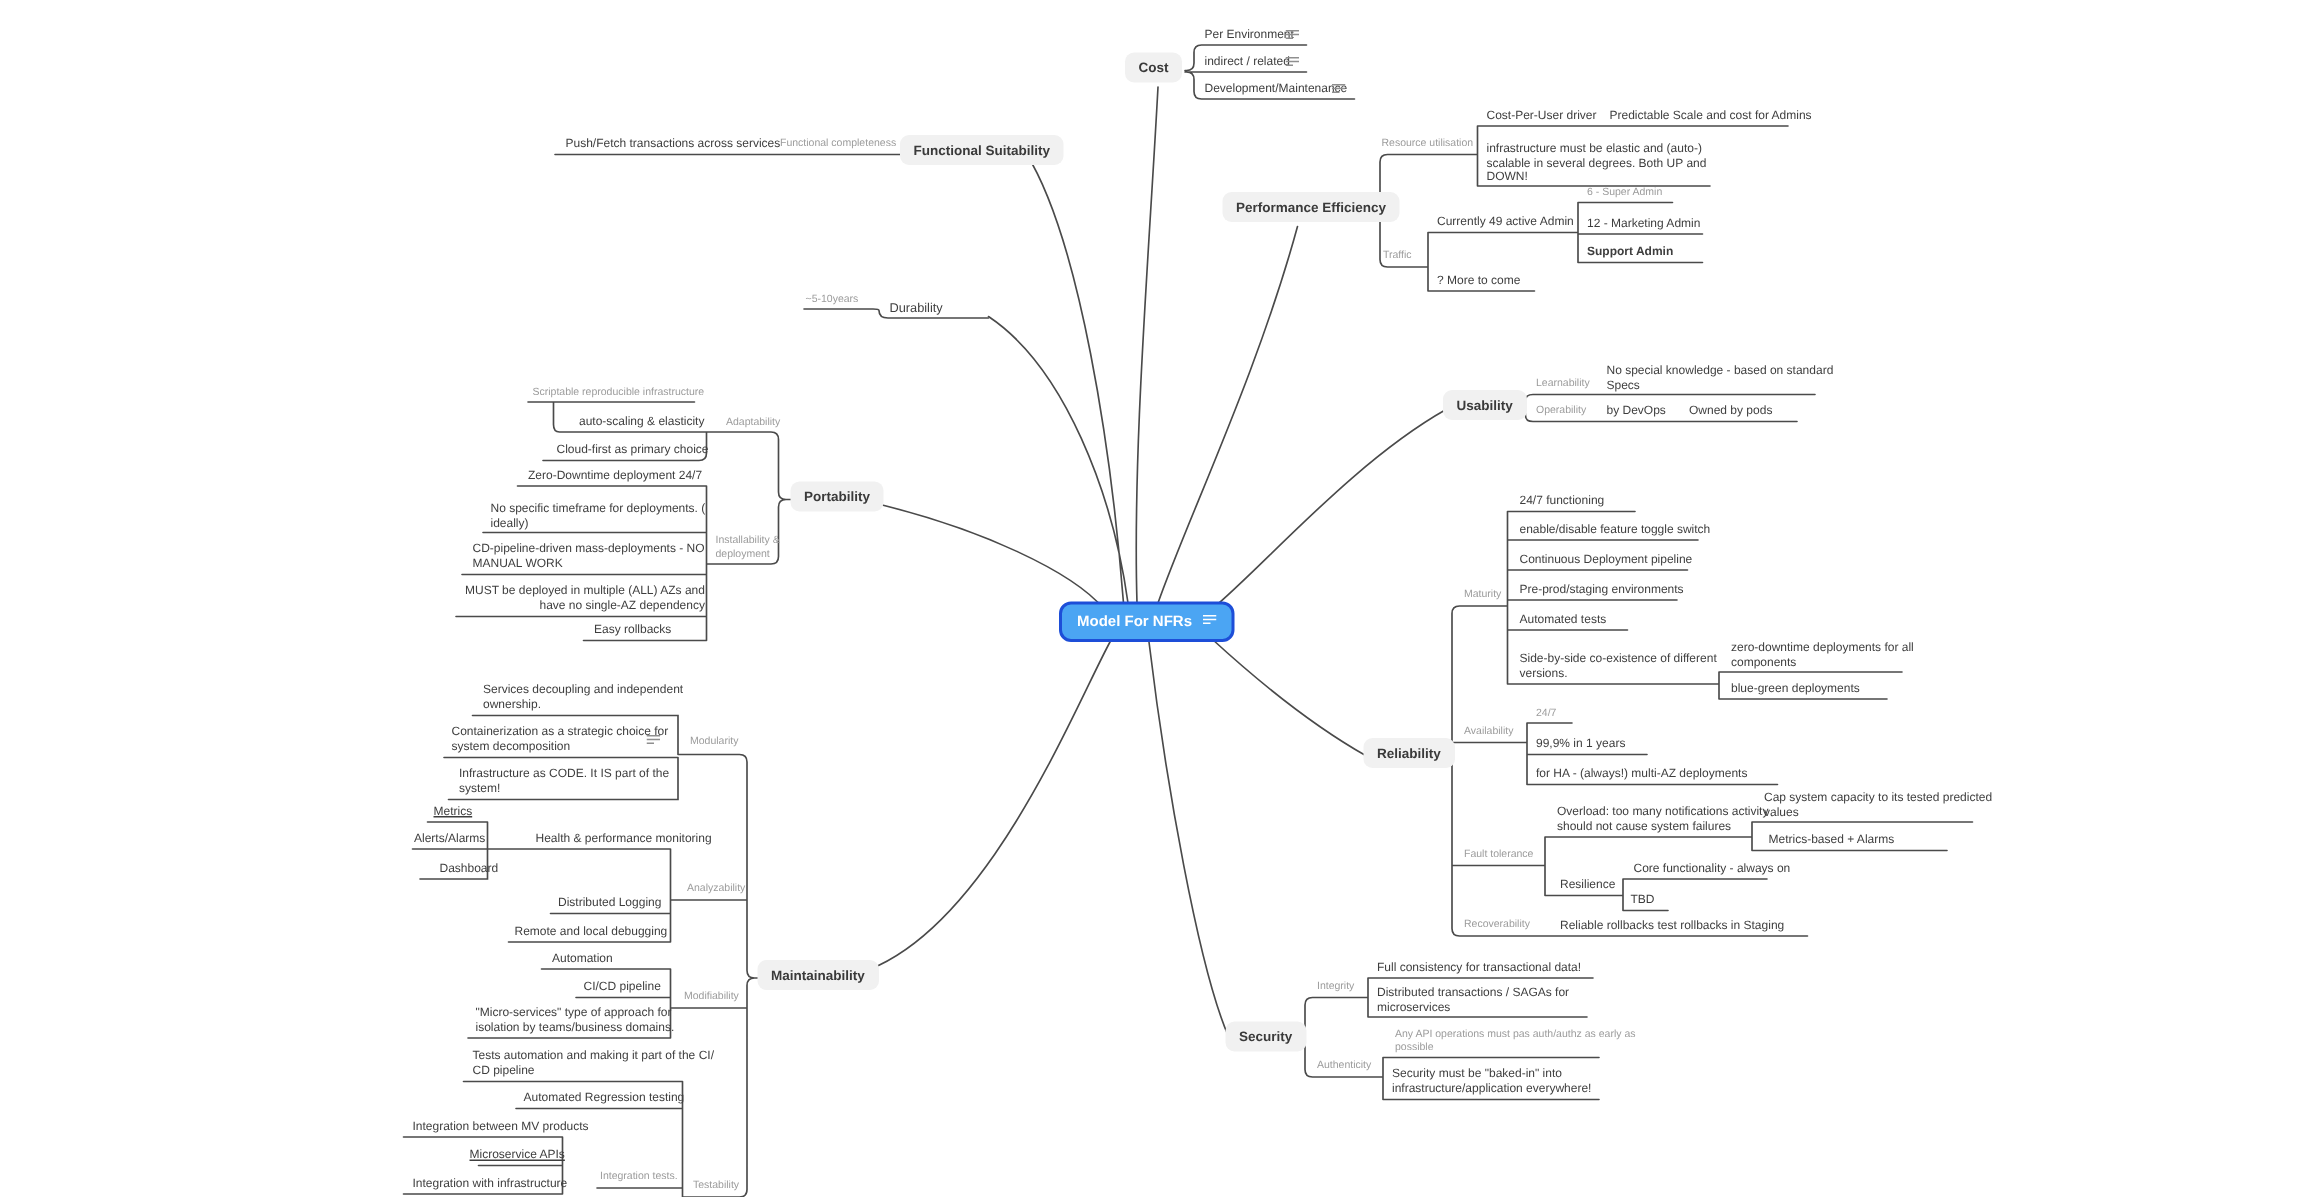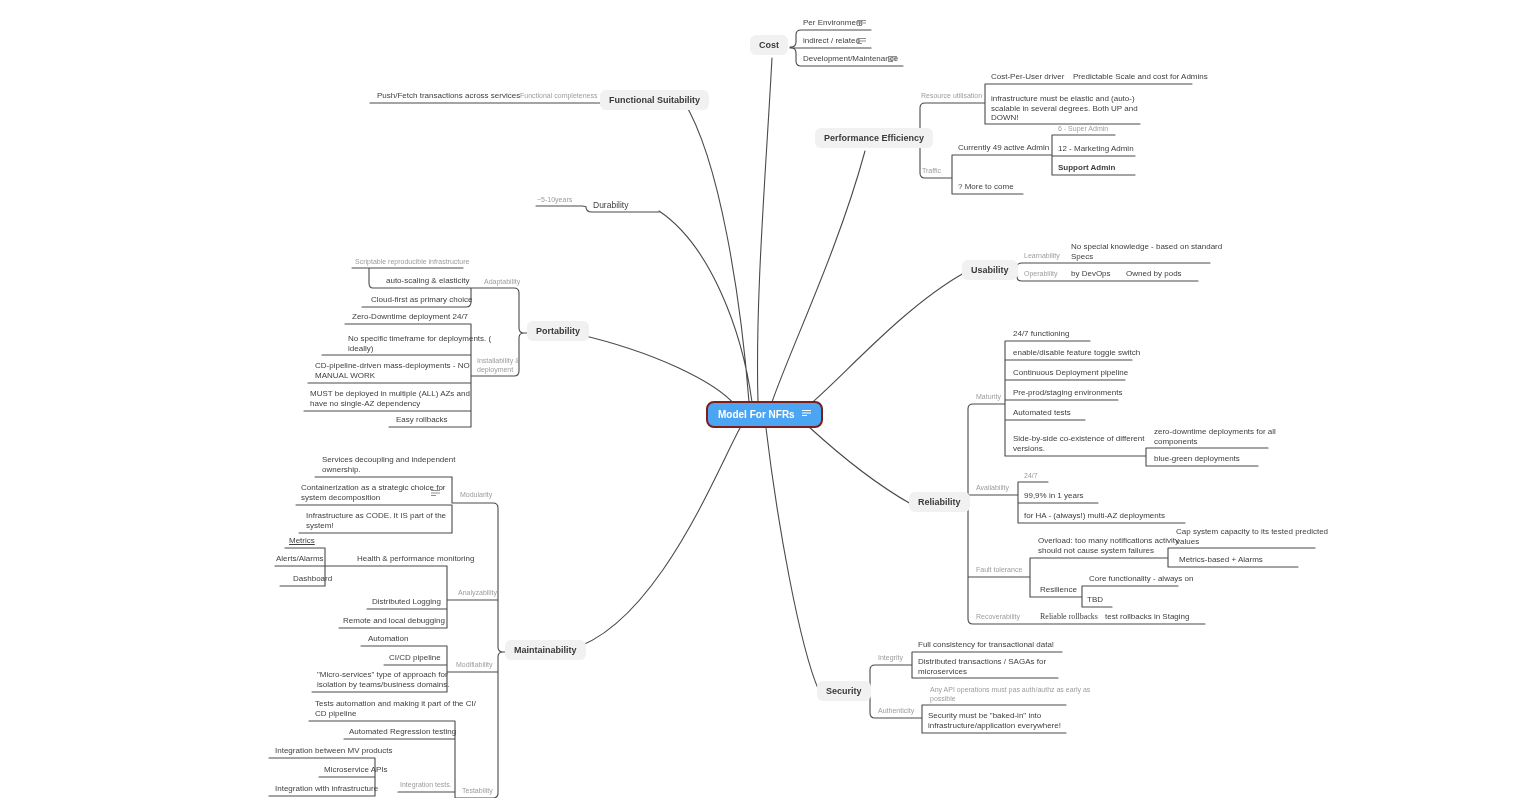--- a/index.html
+++ b/index.html
@@ -6,21 +6,21 @@
   .stage{position:relative;width:1536px;height:798px;background:#ffffff;overflow:hidden;
          font-family:"Liberation Sans",sans-serif;}
   svg.lines{position:absolute;left:0;top:0;}
   .n{position:absolute;white-space:pre-line;width:max-content;}
   .c{font-size:8px;color:#3e3e3e;line-height:1.2;}
   .cd{font-size:8.5px;color:#3e3e3e;line-height:1.2;}
   .s{font-size:7px;color:#9c9c9c;line-height:1.25;}
   .t{font-size:9px;font-weight:bold;color:#3a3a3a;background:#f1f1f1;border-radius:6px;
      padding:5px 9px;white-space:nowrap;}
   .r{position:absolute;display:flex;align-items:flex-start;gap:7px;background:#4ba5f3;
-     border:2px solid #7f1d1d;border-radius:8px;padding:6px 10px;color:#fff;
+     border:2px solid #1d4ed8;border-radius:8px;padding:6px 10px;color:#fff;
      font-size:10px;font-weight:bold;white-space:nowrap;}
   .note{position:absolute;}
 </style>
 </head>
 <body>
 
 <div class="stage">
 
   <svg class="lines" width="1536" height="798">
     <g fill="none" stroke="#4a4a4a" stroke-width="1.1" stroke-linecap="round">
@@ -66,25 +66,25 @@
   <div class="n s" style="left:537px;top:196px;">~5-10years</div>
 
   <div class="n t" style="left:527px;top:321px;">Portability</div>
   <div class="n s" style="left:484px;top:278px;">Adaptability</div>
   <div class="n c" style="left:386px;top:276px;">auto-scaling &amp; elasticity</div>
   <div class="n s" style="left:355px;top:258px;">Scriptable reproducible infrastructure</div>
   <div class="n c" style="left:371px;top:295px;">Cloud-first as primary choice</div>
   <div class="n s" style="left:477px;top:357px;">Installability &amp;
 deployment</div>
   <div class="n c" style="left:352px;top:312px;">Zero-Downtime deployment 24/7</div>
-  <div class="n c" style="left:348px;top:334px;">No specific timeframe for deployments. (
+  <div class="n c" style="left:327px;top:334px;">No specific timeframe for deployments. (
 ideally)</div>
   <div class="n c" style="left:315px;top:361px;">CD-pipeline-driven mass-deployments - NO
 MANUAL WORK</div>
-  <div class="n c" style="left:310px;top:389px;">MUST be deployed in multiple (ALL) AZs and
+  <div class="n c" style="left:310px;top:389px;text-align:right;">MUST be deployed in multiple (ALL) AZs and
 have no single-AZ dependency</div>
   <div class="n c" style="left:396px;top:415px;">Easy rollbacks</div>
 
   <div class="n t" style="left:505px;top:640px;">Maintainability</div>
   <div class="n s" style="left:460px;top:491px;">Modularity</div>
   <div class="n c" style="left:322px;top:455px;">Services decoupling and independent
 ownership.</div>
   <div class="n c" style="left:301px;top:483px;">Containerization as a strategic choice for
 system decomposition</div>
   <svg class="note" style="left:431px;top:489px;" width="9" height="8">
@@ -103,21 +103,21 @@
   <div class="n c" style="left:368px;top:634px;">Automation</div>
   <div class="n c" style="left:389px;top:653px;">CI/CD pipeline</div>
   <div class="n c" style="left:317px;top:670px;">"Micro-services" type of approach for
 isolation by teams/business domains.</div>
   <div class="n s" style="left:462px;top:787px;">Testability</div>
   <div class="n c" style="left:315px;top:699px;">Tests automation and making it part of the CI/
 CD pipeline</div>
   <div class="n c" style="left:349px;top:727px;">Automated Regression testing</div>
   <div class="n s" style="left:400px;top:781px;">Integration tests.</div>
   <div class="n c" style="left:275px;top:746px;">Integration between MV products</div>
-  <div class="n c" style="left:324px;top:765px;">Microservice APIs</div>
+  <div class="n c" style="left:313px;top:765px;text-decoration:underline;">Microservice APIs</div>
   <div class="n c" style="left:275px;top:784px;">Integration with infrastructure</div>
 
   <div class="n t" style="left:815px;top:128px;">Performance Efficiency</div>
   <div class="n s" style="left:921px;top:92px;">Resource utilisation</div>
   <div class="n c" style="left:991px;top:72px;">Cost-Per-User driver</div>
   <div class="n c" style="left:1073px;top:72px;">Predictable Scale and cost for Admins</div>
   <div class="n c" style="left:991px;top:94px;">infrastructure must be elastic and (auto-)
 scalable in several degrees. Both UP and
 DOWN!</div>
   <div class="n s" style="left:922px;top:167px;">Traffic</div>
@@ -154,21 +154,21 @@
   <div class="n s" style="left:976px;top:566px;">Fault tolerance</div>
   <div class="n c" style="left:1038px;top:536px;">Overload: too many notifications activity
 should not cause system failures</div>
   <div class="n c" style="left:1176px;top:527px;">Cap system capacity to its tested predicted
 values</div>
   <div class="n c" style="left:1179px;top:555px;">Metrics-based + Alarms</div>
   <div class="n c" style="left:1040px;top:585px;">Resilience</div>
   <div class="n c" style="left:1089px;top:574px;">Core functionality - always on</div>
   <div class="n c" style="left:1087px;top:595px;">TBD</div>
   <div class="n s" style="left:976px;top:613px;">Recoverability</div>
-  <div class="n c" style="left:1040px;top:612px;font-family:Liberation Serif, serif;">Reliable rollbacks</div>
+  <div class="n c" style="left:1040px;top:612px;">Reliable rollbacks</div>
   <div class="n c" style="left:1105px;top:612px;">test rollbacks in Staging</div>
 
   <div class="n t" style="left:817px;top:681px;">Security</div>
   <div class="n s" style="left:878px;top:654px;">Integrity</div>
   <div class="n c" style="left:918px;top:640px;">Full consistency for transactional data!</div>
   <div class="n c" style="left:918px;top:657px;">Distributed transactions / SAGAs for
 microservices</div>
   <div class="n s" style="left:878px;top:707px;">Authenticity</div>
   <div class="n s" style="left:930px;top:686px;">Any API operations must pas auth/authz as early as
 possible</div>

